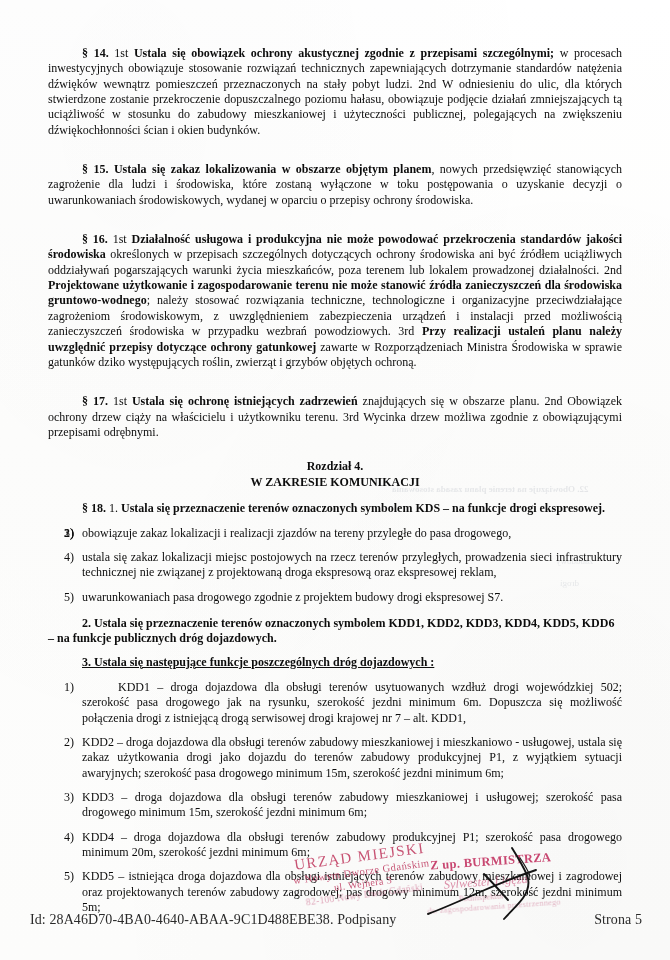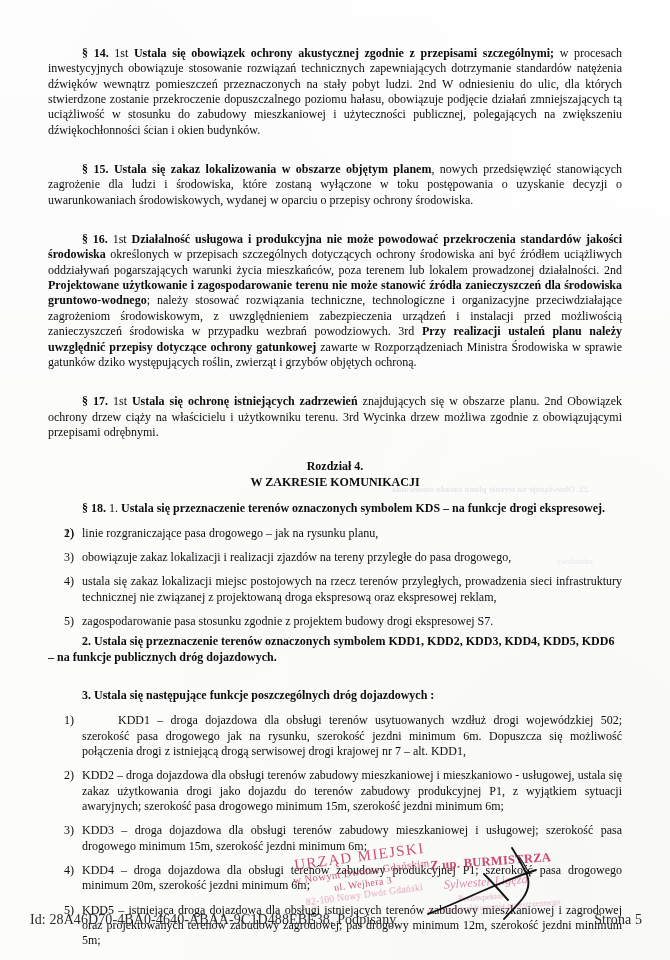--- a/index.html
+++ b/index.html
@@ -238,29 +238,29 @@
     <p class="para gap-md"><b>§ 16.</b><span> 1st </span><b>Działalność usługowa i produkcyjna nie może powodować przekroczenia standardów jakości środowiska</b><span> określonych w przepisach szczególnych dotyczących ochrony środowiska ani być źródłem uciążliwych oddziaływań pogarszających warunki życia mieszkańców, poza terenem lub lokalem prowadzonej działalności. 2nd </span><b>Projektowane użytkowanie i zagospodarowanie terenu nie może stanowić źródła zanieczyszczeń dla środowiska gruntowo-wodnego</b><span>; należy stosować rozwiązania techniczne, technologiczne i organizacyjne przeciwdziałające zagrożeniom środowiskowym, z uwzględnieniem zabezpieczenia urządzeń i instalacji przed możliwością zanieczyszczeń środowiska w przypadku wezbrań powodziowych. 3rd </span><b>Przy realizacji ustaleń planu należy uwzględnić przepisy dotyczące ochrony gatunkowej</b><span> zawarte w Rozporządzeniach Ministra Środowiska w sprawie gatunków dziko występujących roślin, zwierząt i grzybów objętych ochroną.</span></p>
 
     <p class="para gap-md"><b>§ 17.</b><span> 1st </span><b>Ustala się ochronę istniejących zadrzewień</b><span> znajdujących się w obszarze planu. 2nd Obowiązek ochrony drzew ciąży na właścicielu i użytkowniku terenu. 3rd Wycinka drzew możliwa zgodnie z obowiązującymi przepisami odrębnymi.</span></p>
 
     <p class="chapter gap-lg" style="margin-top:18px;">Rozdział 4.</p>
     <p class="chapter">W ZAKRESIE KOMUNIKACJI</p>
 
     <p class="para gap-md" style="margin-top:11px;"><b>§ 18.</b><span> 1. </span><b>Ustala się przeznaczenie terenów oznaczonych symbolem KDS – na funkcje drogi ekspresowej.</b></p>
 
     <div class="li"><span class="marker">1)</span></div>
-    <div class="li"><span class="marker">2)</span><span class="body">linie rozgraniczające pasa drogowego – jak na rysunku planu,</span></div>
+    <div class="li"><span class="marker">2)</span></div>
     <div class="li"><span class="marker">3)</span><span class="body">obowiązuje zakaz lokalizacji i realizacji zjazdów na tereny przyległe do pasa drogowego,</span></div>
     <div class="li"><span class="marker">4)</span><span class="body">ustala się zakaz lokalizacji miejsc postojowych na rzecz terenów przyległych, prowadzenia sieci infrastruktury technicznej nie związanej z projektowaną droga ekspresową oraz ekspresowej reklam,</span></div>
-    <div class="li"><span class="marker">5)</span><span class="body">zagospodarowanie pasa stosunku zgodnie z projektem budowy drogi ekspresowej S7.</span></div>
-
-    <p class="stmt" style="margin-top:5px;">2. Ustala się przeznaczenie terenów oznaczonych symbolem KDD1, KDD2, KDD3, KDD4, KDD5, KDD6</p>
+    <div class="li"><span class="marker">5)</span><span class="body">uwarunkowaniach pasa drogowego zgodnie z projektem budowy drogi ekspresowej S7.</span></div>
+
+    <p class="stmt" style="margin-top:11px;">2. Ustala się przeznaczenie terenów oznaczonych symbolem KDD1, KDD2, KDD3, KDD4, KDD5, KDD6</p>
     <p class="stmt-cont">– na funkcje publicznych dróg dojazdowych.</p>
 
-    <p class="stmt" style="margin-top:23px;">3. Ustala się następujące funkcje poszczególnych dróg dojazdowych :</p>
+    <p class="stmt" style="margin-top:8px;text-decoration:underline;">3. Ustala się następujące funkcje poszczególnych dróg dojazdowych :</p>
 
     <div class="li tabbed" style="margin-top:10px;">
         <span class="marker">1)</span>
         <span class="body"><span class="tab"></span><span>KDD1 – droga dojazdowa dla obsługi terenów usytuowanych wzdłuż drogi wojewódzkiej 502; szerokość pasa drogowego jak na rysunku, szerokość jezdni minimum 6m. Dopuszcza się możliwość połączenia drogi z istniejącą drogą serwisowej drogi krajowej nr 7 – alt. KDD1,</span></span>
       </div>
     <div class="li"><span class="marker">2)</span><span class="body">KDD2 – droga dojazdowa dla obsługi terenów zabudowy mieszkaniowej i mieszkaniowo - usługowej, ustala się zakaz użytkowania drogi jako dojazdu do terenów zabudowy produkcyjnej P1, z wyjątkiem sytuacji awaryjnych; szerokość pasa drogowego minimum 15m, szerokość jezdni minimum 6m;</span></div>
     <div class="li"><span class="marker">3)</span><span class="body">KDD3 – droga dojazdowa dla obsługi terenów zabudowy mieszkaniowej i usługowej; szerokość pasa drogowego minimum 15m, szerokość jezdni minimum 6m;</span></div>
     <div class="li"><span class="marker">4)</span><span class="body">KDD4 – droga dojazdowa dla obsługi terenów zabudowy produkcyjnej P1; szerokość pasa drogowego minimum 20m, szerokość jezdni minimum 6m;</span></div>
     <div class="li"><span class="marker">5)</span><span class="body">KDD5 – istniejąca droga dojazdowa dla obsługi istniejących terenów zabudowy mieszkaniowej i zagrodowej oraz projektowanych terenów zabudowy zagrodowej; pas drogowy minimum 12m, szerokość jezdni minimum 5m;</span></div>
 

